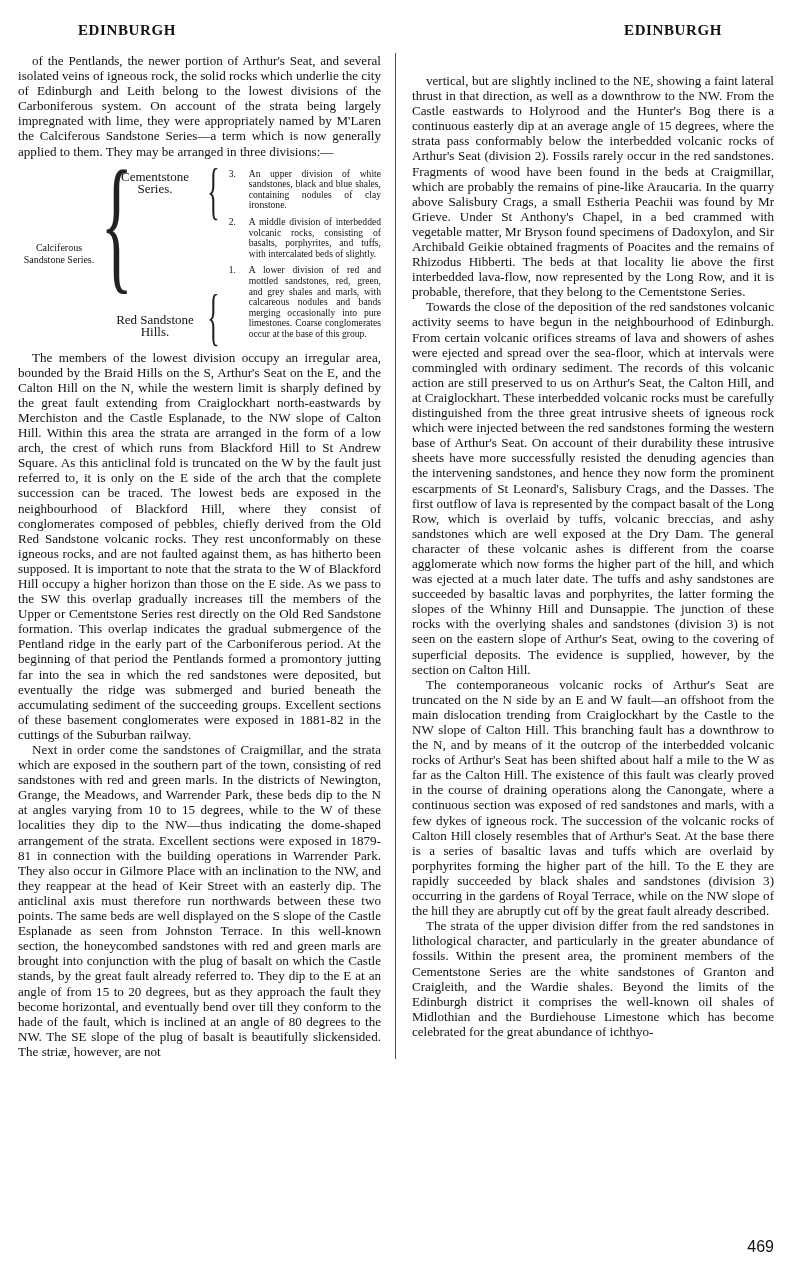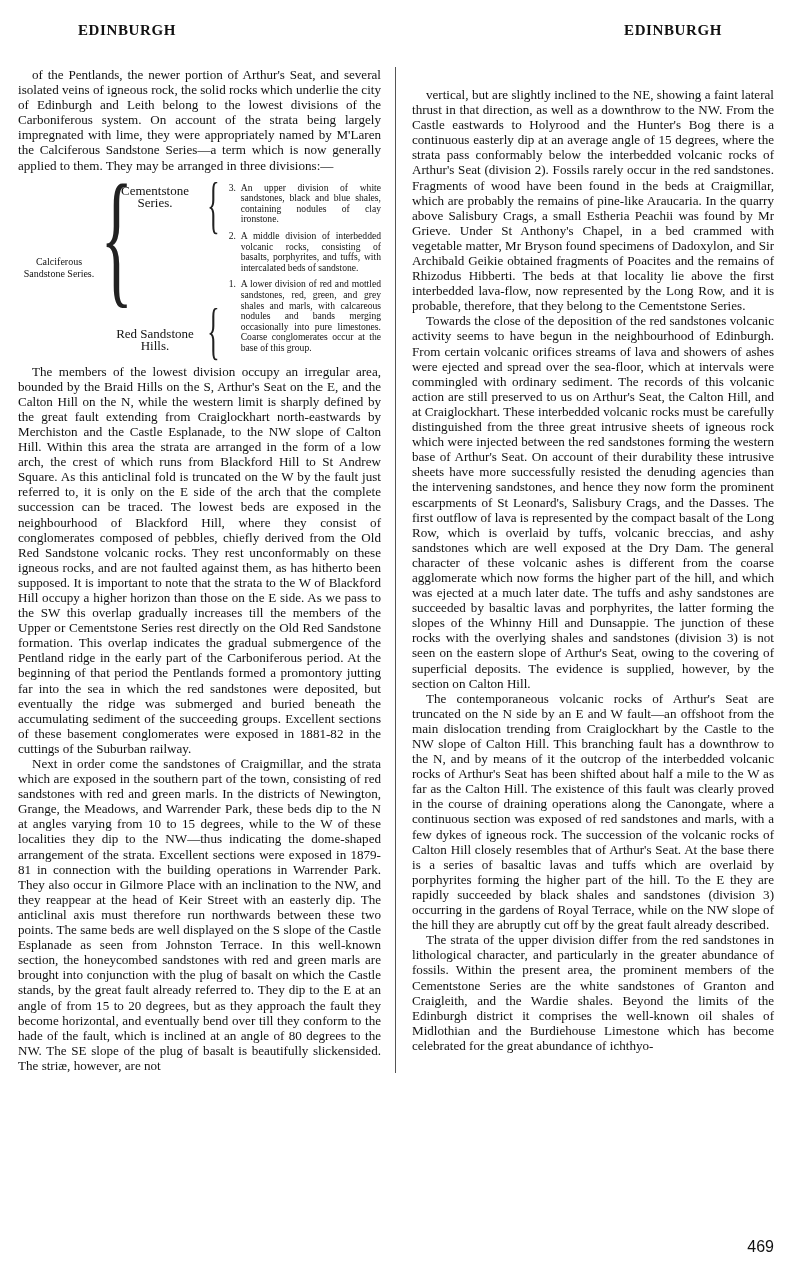--- a/index.html
+++ b/index.html
@@ -19,21 +19,21 @@
     position: relative;
     width: 800px;
     height: 1270px;
     box-sizing: border-box;
     padding: 22px 18px 10px 18px;
   }
   .headers {
     display: flex;
     justify-content: space-between;
     padding: 0 60px 0 60px;
-    margin-bottom: 28px;
+    margin-bottom: 14px;
   }
   .running-head {
     font-family: "Liberation Serif", serif;
     font-weight: bold;
     font-size: 15px;
     letter-spacing: 0.6px;
   }
   .columns {
     display: flex;
     gap: 0px;
@@ -117,21 +117,21 @@
     display: flex;
     font-size: 9.6px;
     line-height: 10.6px;
     text-align: justify;
   }
   .tbl-num {
     width: 12px;
     flex: none;
     font-size: 9.6px;
   }
-  .tbl-text { flex: 1; text-align: justify; }
+  .tbl-text { flex: 1; text-align: justify; margin-left: 8px; }
   .page-number {
     position: absolute;
     right: 26px;
     bottom: 14px;
     font-size: 16px;
     font-family: Liberation Sans, sans-serif;
   }
 </style>
 </head>
 <body>
@@ -161,21 +161,21 @@
           <span class="brace-small">{</span>
           <span class="brace-small">{</span>
         </div>
         <div class="tbl-right">
           <div class="tbl-entry">
             <div class="tbl-num">3.</div>
             <div class="tbl-text">An upper division of white sandstones, black and blue shales, containing nodules of clay ironstone.</div>
           </div>
           <div class="tbl-entry">
             <div class="tbl-num">2.</div>
-            <div class="tbl-text">A middle division of interbedded volcanic rocks, consisting of basalts, porphyrites, and tuffs, with intercalated beds of sandstone.</div>
+            <div class="tbl-text">A middle division of interbedded volcanic rocks, consisting of basalts, porphyrites, and tuffs, with intercalated beds of slightly.</div>
           </div>
           <div class="tbl-entry">
             <div class="tbl-num">1.</div>
             <div class="tbl-text">A lower division of red and mottled sandstones, red, green, and grey shales and marls, with calcareous nodules and bands merging occasionally into pure limestones. Coarse conglomerates occur at the base of this group.</div>
           </div>
         </div>
       </div>
 
       <p class="body">The members of the lowest division occupy an irregular area, bounded by the Braid Hills on the S, Arthur's Seat on the E, and the Calton Hill on the N, while the western limit is sharply defined by the great fault extending from Craiglockhart north-eastwards by Merchiston and the Castle Esplanade, to the NW slope of Calton Hill. Within this area the strata are arranged in the form of a low arch, the crest of which runs from Blackford Hill to St Andrew Square. As this anticlinal fold is truncated on the W by the fault just referred to, it is only on the E side of the arch that the complete succession can be traced. The lowest beds are exposed in the neighbourhood of Blackford Hill, where they consist of conglomerates composed of pebbles, chiefly derived from the Old Red Sandstone volcanic rocks. They rest unconformably on these igneous rocks, and are not faulted against them, as has hitherto been supposed. It is important to note that the strata to the W of Blackford Hill occupy a higher horizon than those on the E side. As we pass to the SW this overlap gradually increases till the members of the Upper or Cementstone Series rest directly on the Old Red Sandstone formation. This overlap indicates the gradual submergence of the Pentland ridge in the early part of the Carboniferous period. At the beginning of that period the Pentlands formed a promontory jutting far into the sea in which the red sandstones were deposited, but eventually the ridge was submerged and buried beneath the accumulating sediment of the succeeding groups. Excellent sections of these basement conglomerates were exposed in 1881-82 in the cuttings of the Suburban railway.</p>
       <p class="body">Next in order come the sandstones of Craigmillar, and the strata which are exposed in the southern part of the town, consisting of red sandstones with red and green marls. In the districts of Newington, Grange, the Meadows, and Warrender Park, these beds dip to the N at angles varying from 10 to 15 degrees, while to the W of these localities they dip to the NW—thus indicating the dome-shaped arrangement of the strata. Excellent sections were exposed in 1879-81 in connection with the building operations in Warrender Park. They also occur in Gilmore Place with an inclination to the NW, and they reappear at the head of Keir Street with an easterly dip. The anticlinal axis must therefore run northwards between these two points. The same beds are well displayed on the S slope of the Castle Esplanade as seen from Johnston Terrace. In this well-known section, the honeycombed sandstones with red and green marls are brought into conjunction with the plug of basalt on which the Castle stands, by the great fault already referred to. They dip to the E at an angle of from 15 to 20 degrees, but as they approach the fault they become horizontal, and eventually bend over till they conform to the hade of the fault, which is inclined at an angle of 80 degrees to the NW. The SE slope of the plug of basalt is beautifully slickensided. The striæ, however, are not</p>

